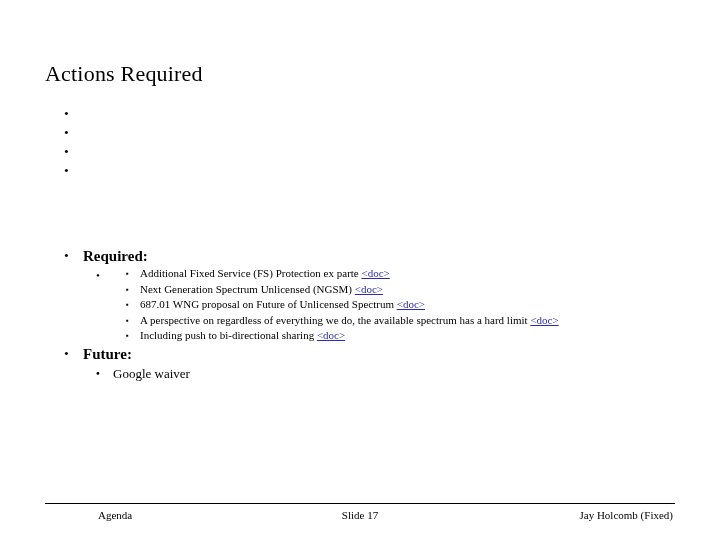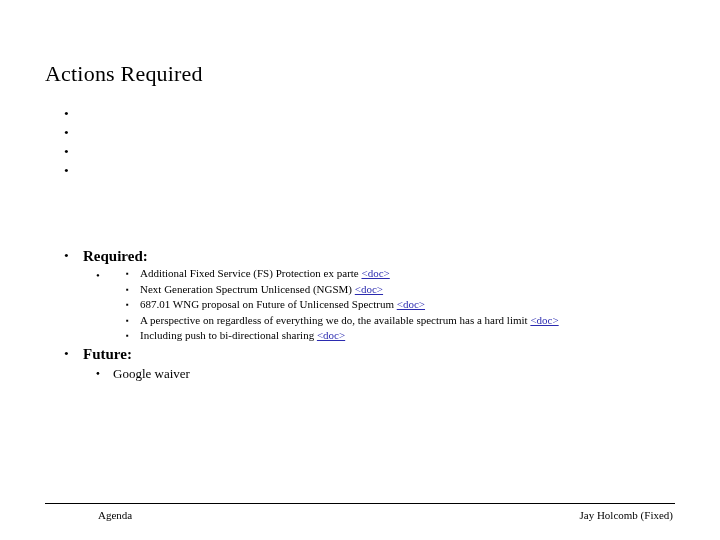--- a/index.html
+++ b/index.html
@@ -273,17 +273,18 @@
             <span>Google waiver</span>
           </li>
         </ul>
       </li>
 
     </ul>
   </div>
 
   <div class="footer-rule"></div>
   <div class="footer">
+    <div class="footer-center">Slide 17</div>
     <div class="footer-left">Agenda</div>
     <div class="footer-right">Jay Holcomb (Fixed)</div>
   </div>
 
 </div>
 
 </body></html>

